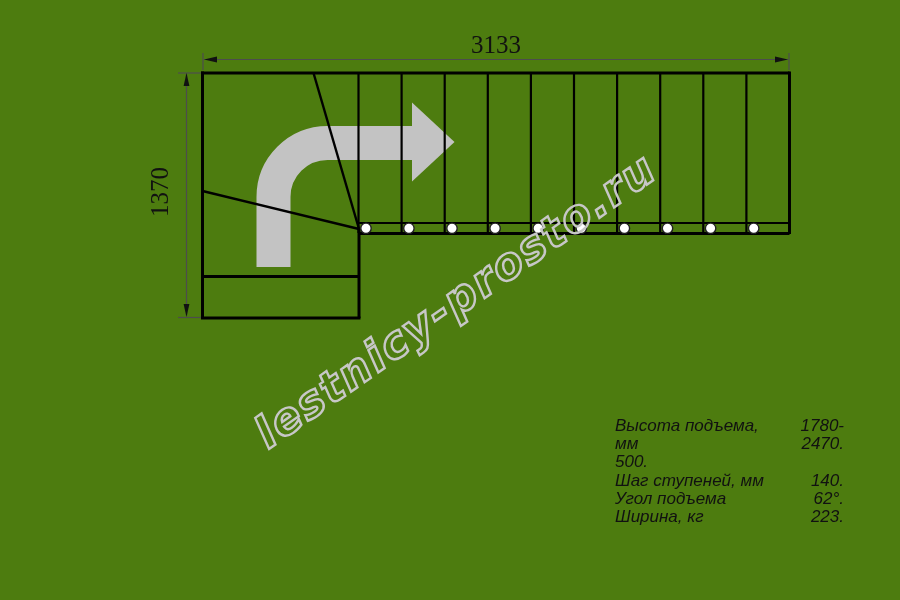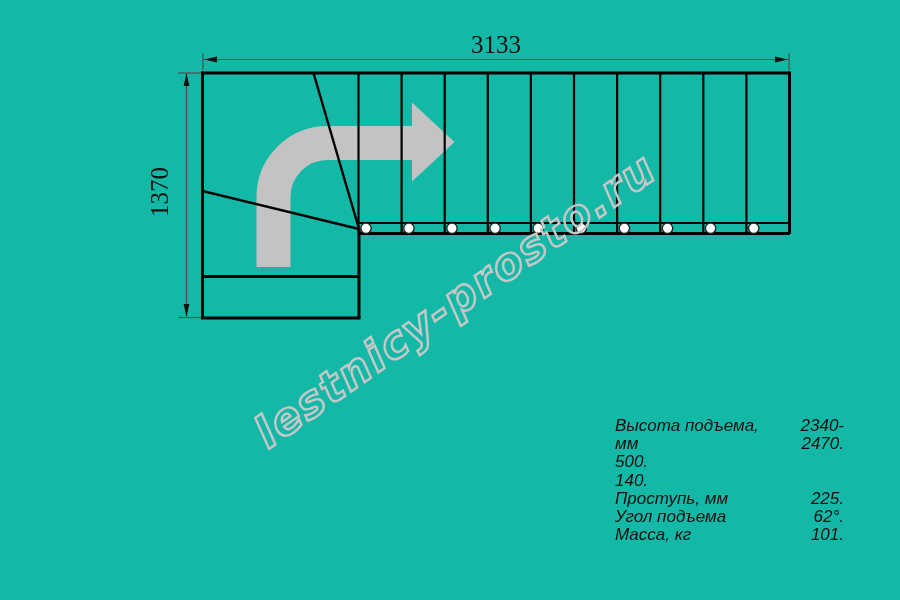--- a/index.html
+++ b/index.html
@@ -1,16 +1,16 @@
 <!DOCTYPE html>
 <html><head>
 <meta charset="utf-8">
 <style>
   html,body{margin:0;padding:0;background:#fff;}
-  #canvas{position:relative;width:900px;height:600px;background:#14b8a6;overflow:hidden;
+  #canvas{position:relative;width:900px;height:600px;background:#4d7c0f;overflow:hidden;
           font-family:"Liberation Sans",sans-serif;}
   #drawing{position:absolute;left:0;top:0;}
   .dim-text{font-family:"Liberation Serif","DejaVu Serif",serif;font-size:25px;fill:#111;}
   #watermark{
     position:absolute;left:455px;top:300px;
     transform:translate(-50%,-50%) rotate(-35deg);
     font-family:"DejaVu Sans",sans-serif;
     font-weight:bold;font-style:italic;
     font-size:44px;letter-spacing:2px;white-space:nowrap;
     color:transparent;
@@ -93,35 +93,32 @@
       <circle cx="710.6" cy="228.3" r="5.2"></circle>
       <circle cx="753.7" cy="228.3" r="5.2"></circle>
     </g>
   </svg>
 
   <div id="watermark">lestnicy-prosto.ru</div>
 
   <div id="specs">
     <div class="spec-row">
       <span class="spec-label">Высота подъема, мм</span>
-      <span class="spec-value">2340-2470.</span>
+      <span class="spec-value">1780-2470.</span>
     </div>
     <div class="spec-row">
       <span class="spec-value">500.</span>
     </div>
     <div class="spec-row">
+      <span class="spec-label">Шаг ступеней, мм</span>
       <span class="spec-value">140.</span>
-    </div>
-    <div class="spec-row">
-      <span class="spec-label">Проступь, мм</span>
-      <span class="spec-value">225.</span>
     </div>
     <div class="spec-row">
       <span class="spec-label">Угол подъема</span>
       <span class="spec-value">62°.</span>
     </div>
     <div class="spec-row">
-      <span class="spec-label">Масса, кг</span>
-      <span class="spec-value">101.</span>
+      <span class="spec-label">Ширина, кг</span>
+      <span class="spec-value">223.</span>
     </div>
   </div>
 
 </div>
 
 </body></html>

